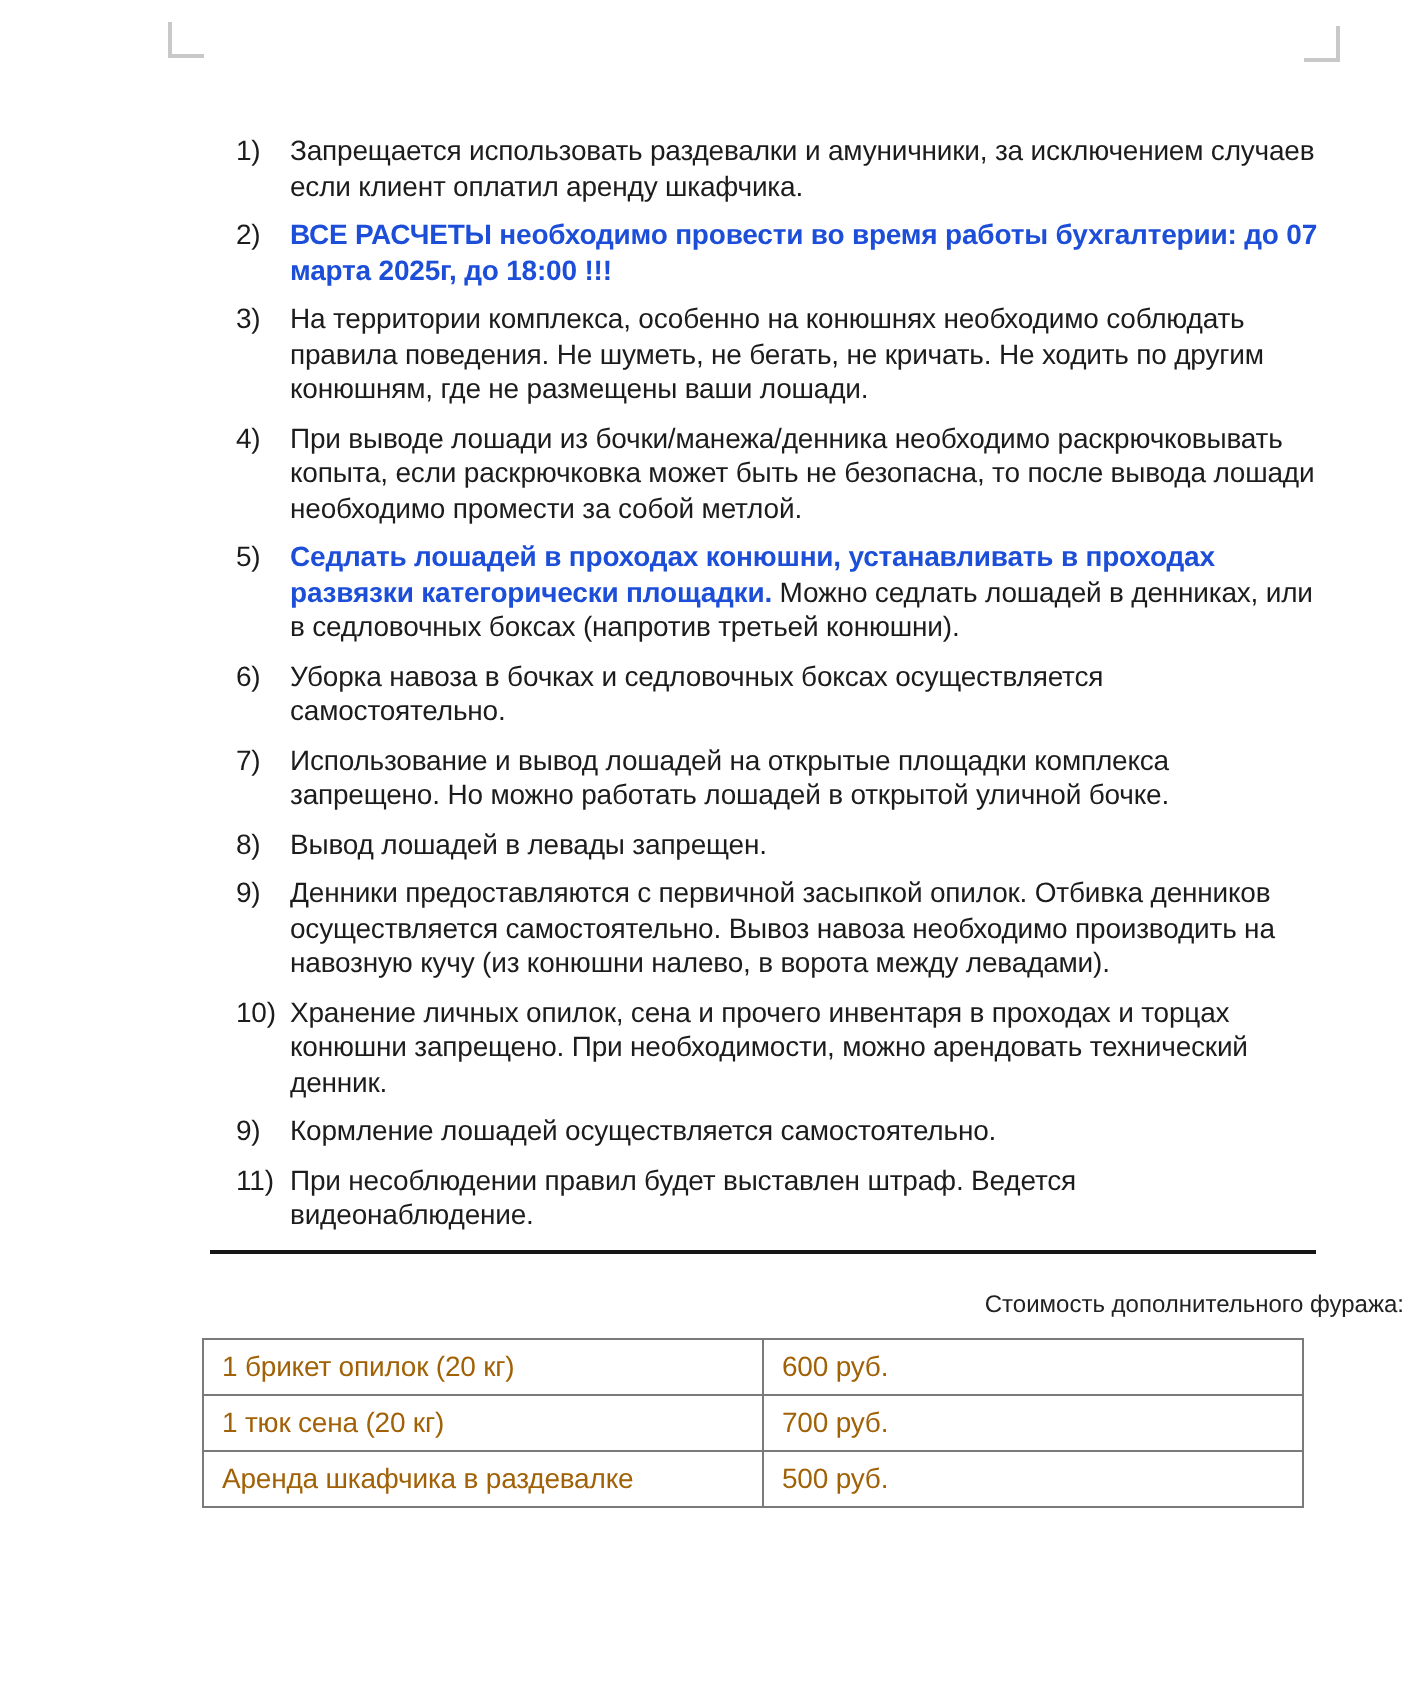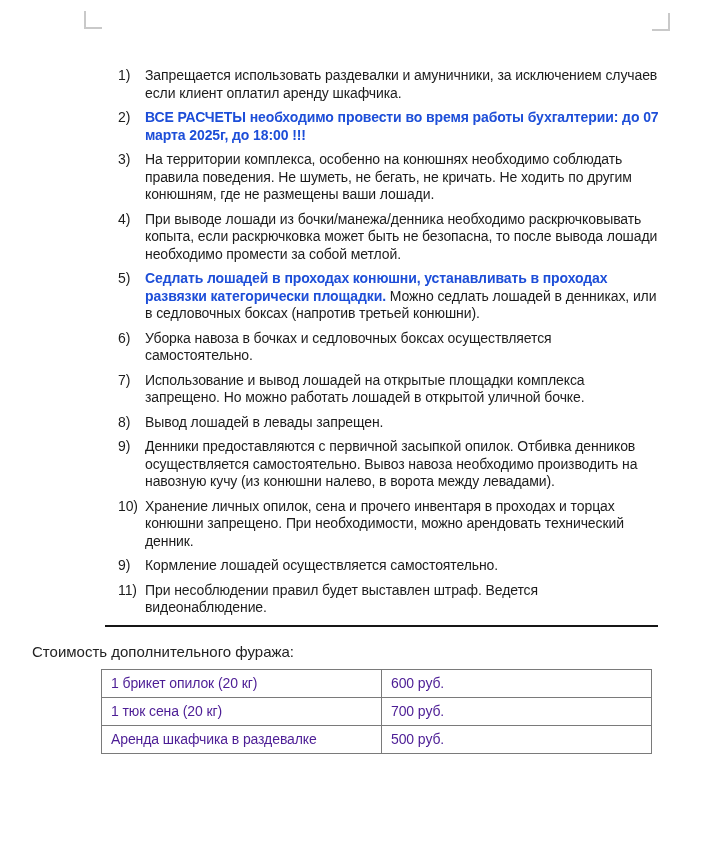--- a/index.html
+++ b/index.html
@@ -32,35 +32,35 @@
   }
   .rule { display: grid; grid-template-columns: 27px 1fr; margin-bottom: 7px; }
   .rule .num { text-align: left; }
   .rule b { font-weight: 700; color: #1d4ed8; }
   .divider {
     margin: 8px 0 0 105px;
     width: 553px; height: 2px; background: #161616;
   }
   .table-heading {
     margin-top: 16px; padding-left: 32px;
-    text-align: left;
-    font-size: 15px; line-height: 18px; color: #222;
+    text-align: right;
+    font-size: 12px; line-height: 18px; color: #222;
   }
   table.forage {
     margin: 8px 0 0 101px;
     width: 551px;
     border-collapse: collapse;
     table-layout: fixed;
   }
   table.forage td {
     border: 1px solid #7a7a7a;
     height: 27px;
     padding: 0 4px 0 9px;
     font-size: 14px; letter-spacing: -0.1px;
-    color: #4c1d95;
+    color: #a16207;
     vertical-align: middle;
   }
   td.item-cell { width: 266px; }
 </style>
 </head>
 <body>
 
 <div class="page">
 
   <div class="crop-mark tl"></div>

